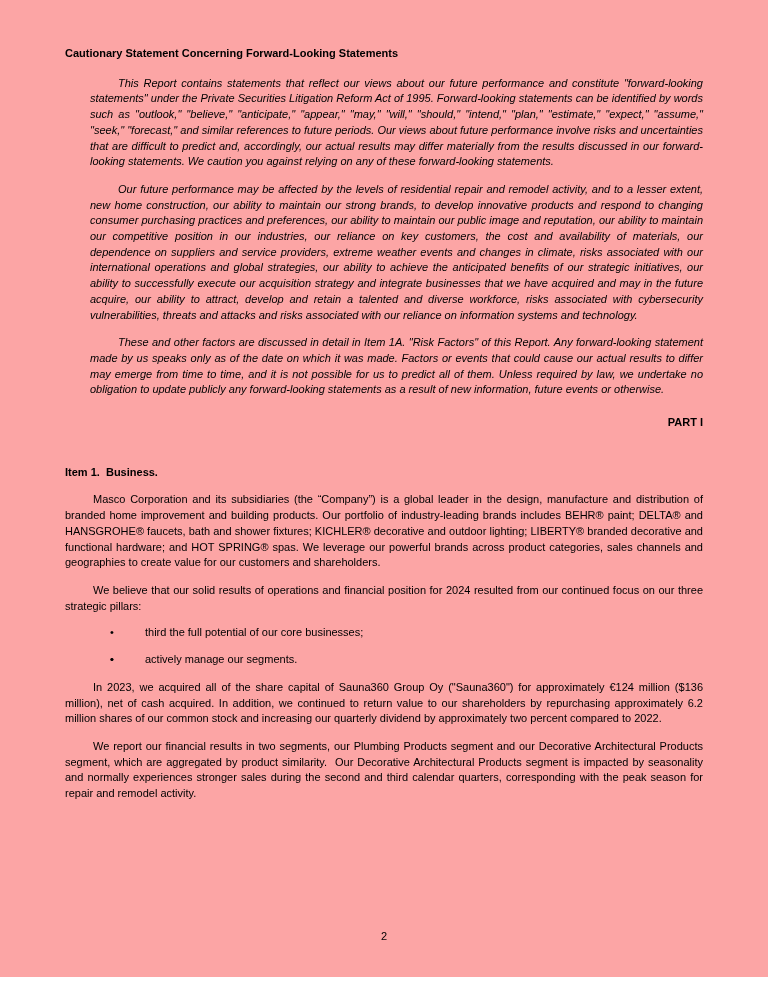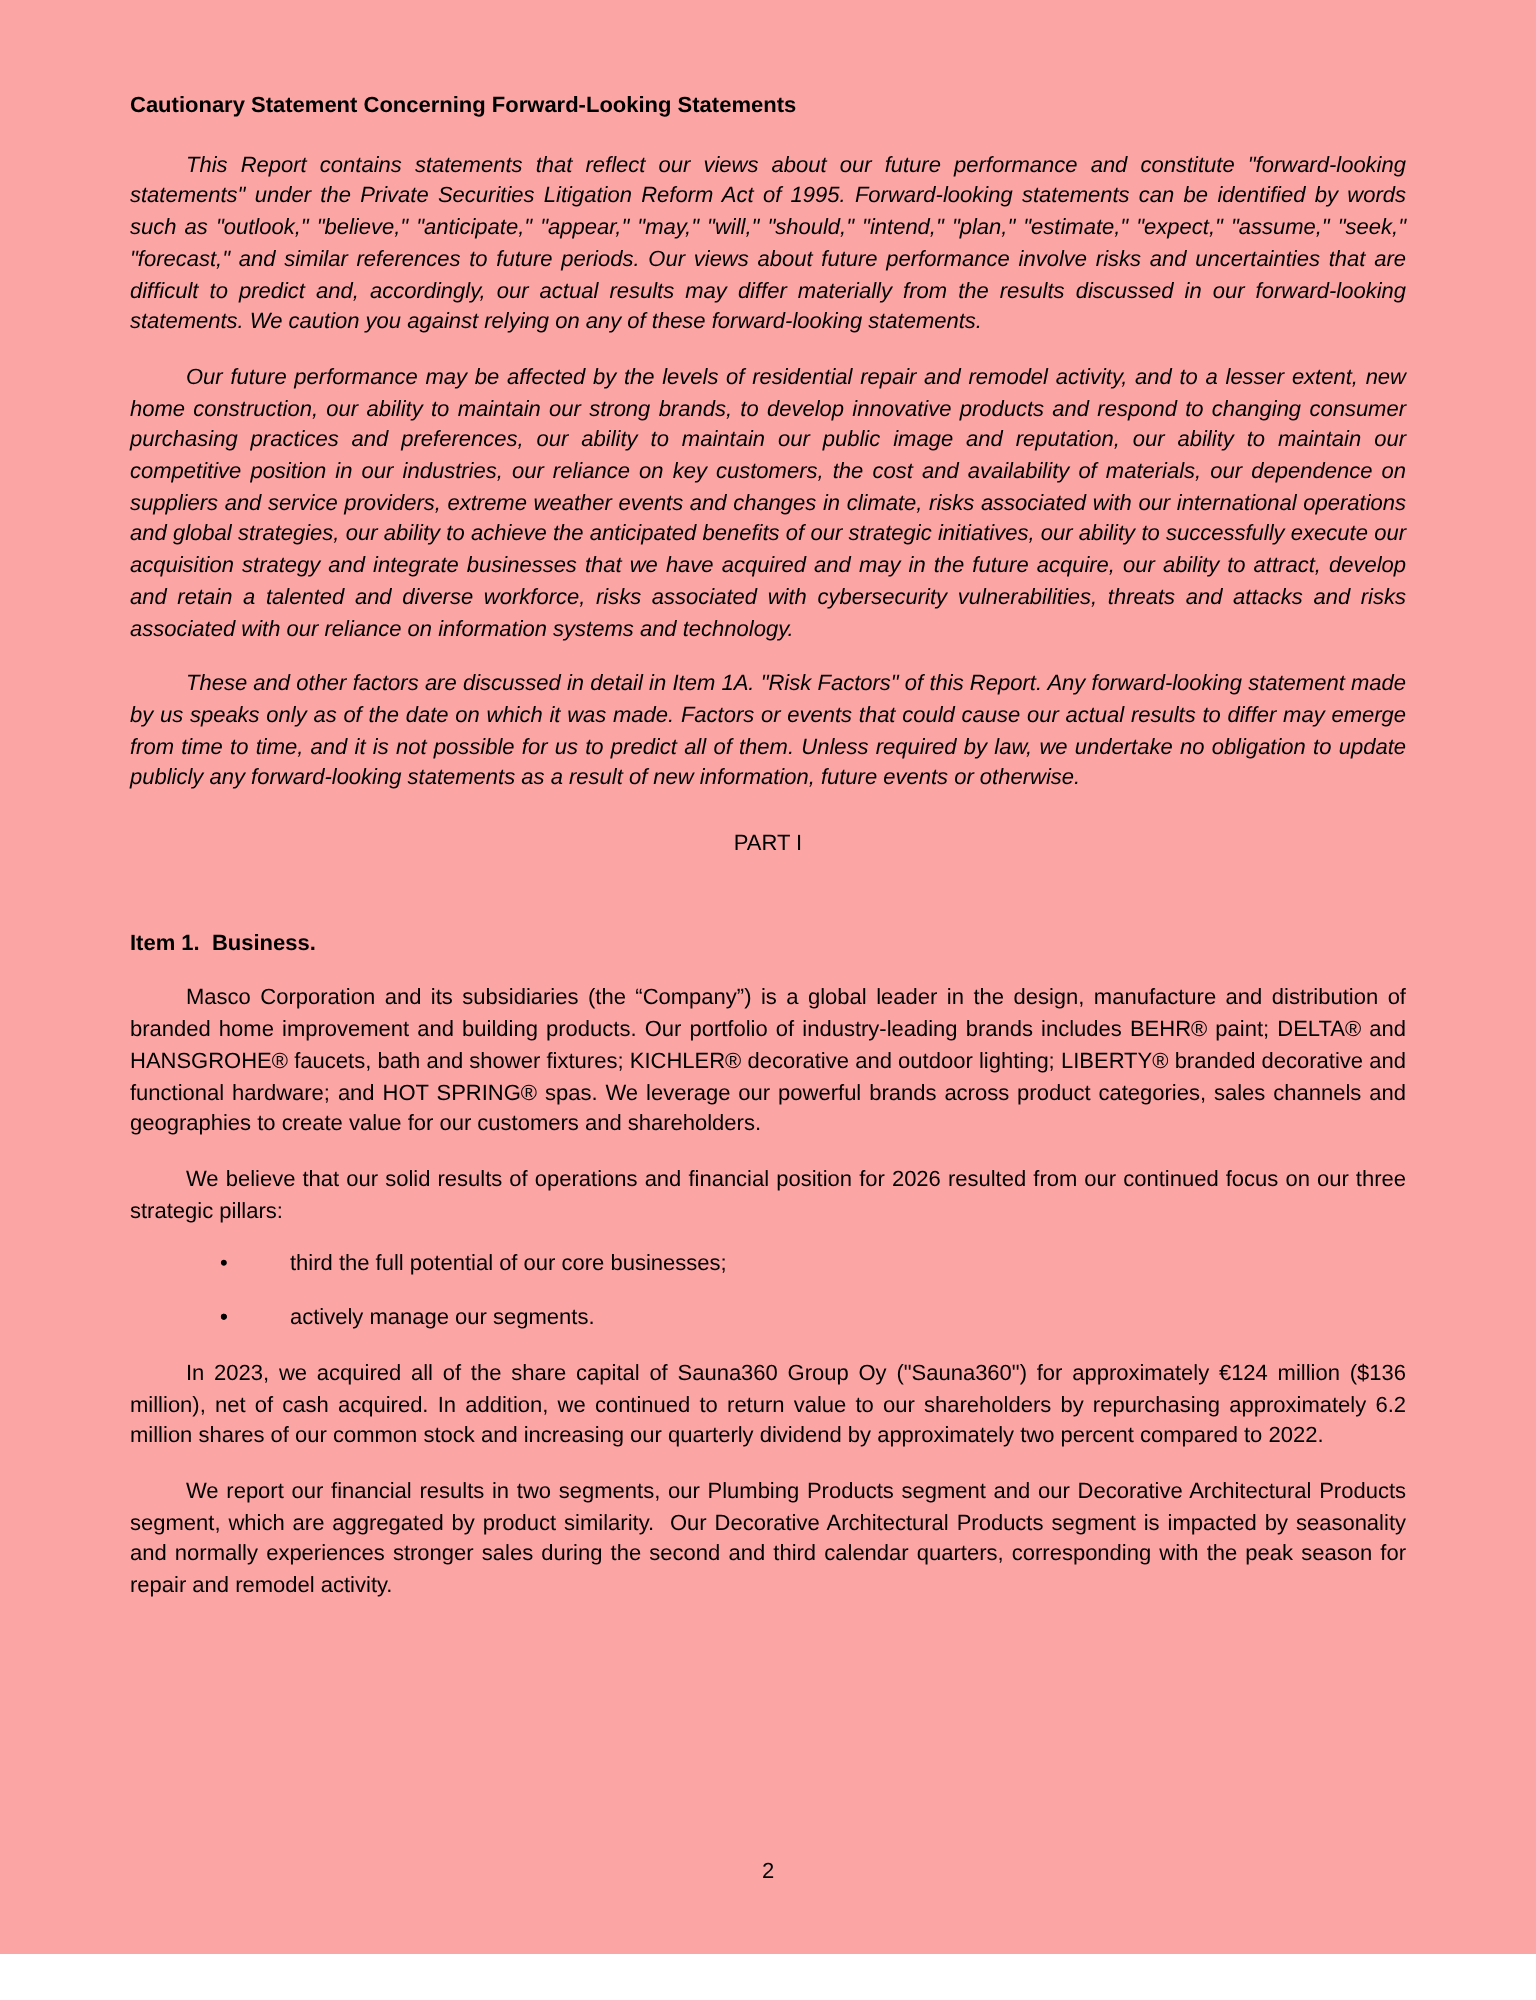--- a/index.html
+++ b/index.html
@@ -25,24 +25,25 @@
     font-weight: bold;
     margin: 0 0 14px 0;
   }
   .para {
     text-align: justify;
     text-indent: 28px;
     margin: 12px 0 0 0;
   }
   .italic {
     font-style: italic;
+    margin-left: 25px;
   }
   .part-title {
-    text-align: center;
-    font-weight: normal;
+    text-align: right;
+    font-weight: bold;
     margin: 17px 0 0 0;
   }
   .item-heading {
     font-weight: bold;
     margin: 34px 0 0 0;
   }
   .sub-heading {
     font-weight: bold;
     margin: 17px 0 0 0;
   }
@@ -80,21 +81,21 @@
   <p class="para italic">Our future performance may be affected by the levels of residential repair and remodel activity, and to a lesser extent, new home construction, our ability to maintain our strong brands, to develop innovative products and respond to changing consumer purchasing practices and preferences, our ability to maintain our public image and reputation, our ability to maintain our competitive position in our industries, our reliance on key customers, the cost and availability of materials, our dependence on suppliers and service providers, extreme weather events and changes in climate, risks associated with our international operations and global strategies, our ability to achieve the anticipated benefits of our strategic initiatives, our ability to successfully execute our acquisition strategy and integrate businesses that we have acquired and may in the future acquire, our ability to attract, develop and retain a talented and diverse workforce, risks associated with cybersecurity vulnerabilities, threats and attacks and risks associated with our reliance on information systems and technology.</p>
 
   <p class="para italic">These and other factors are discussed in detail in Item 1A. "Risk Factors" of this Report. Any forward-looking statement made by us speaks only as of the date on which it was made. Factors or events that could cause our actual results to differ may emerge from time to time, and it is not possible for us to predict all of them. Unless required by law, we undertake no obligation to update publicly any forward-looking statements as a result of new information, future events or otherwise.</p>
 
   <div class="part-title">PART I</div>
 
   <div class="item-heading">Item 1.&nbsp; Business.</div>
 
   <p class="para">Masco Corporation and its subsidiaries (the “Company”) is a global leader in the design, manufacture and distribution of branded home improvement and building products. Our portfolio of industry-leading brands includes BEHR® paint; DELTA® and HANSGROHE® faucets, bath and shower fixtures; KICHLER® decorative and outdoor lighting; LIBERTY® branded decorative and functional hardware; and HOT SPRING® spas. We leverage our powerful brands across product categories, sales channels and geographies to create value for our customers and shareholders.</p>
 
-  <p class="para">We believe that our solid results of operations and financial position for 2026 resulted from our continued focus on our three strategic pillars:</p>
+  <p class="para">We believe that our solid results of operations and financial position for 2024 resulted from our continued focus on our three strategic pillars:</p>
 
   <div class="bullet-row">
     <span class="bullet-glyph">•</span>
     <span>third the full potential of our core businesses;</span>
   </div>
 
   <div class="bullet-row">
     <span class="bullet-glyph">•</span>
   </div>
 

